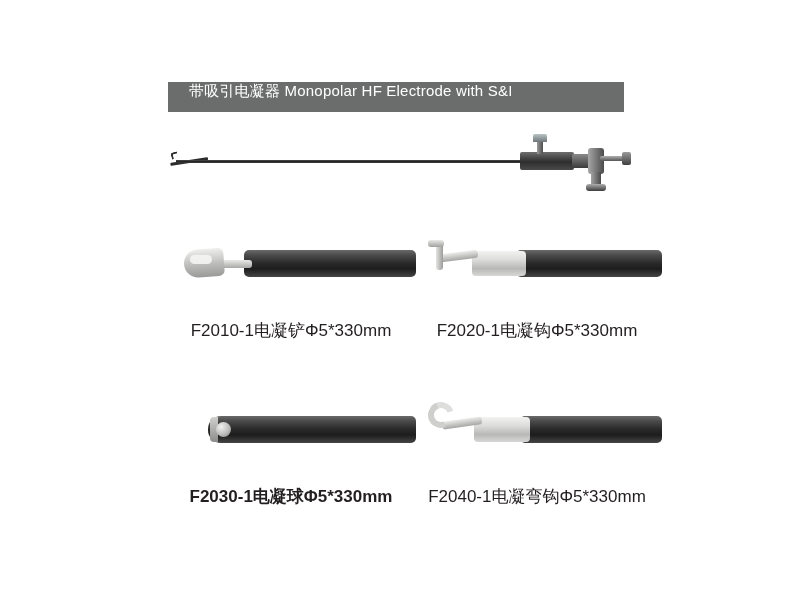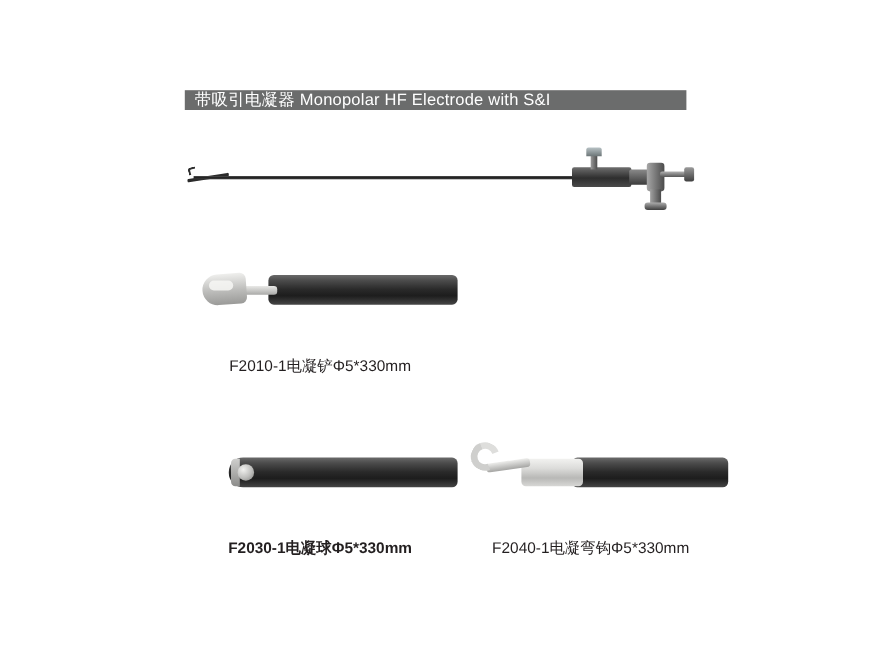--- a/index.html
+++ b/index.html
@@ -13,24 +13,25 @@
   .page {
     position: relative;
     width: 800px; height: 600px;
     background: #ffffff;
   }
 
   
   .title-bar {
     position: absolute;
     left: 168px; top: 82px;
-    width: 456px; height: 18px;
+    width: 456px; height: 30px;
     background: #6b6c6c;
     display: flex;
-    align-items: flex-end;
+    align-items: flex-start;
+    padding-left: 12px;
   }
   .title-bar .title-text {
     color: #ffffff;
     font-size: 15px;
     letter-spacing: 0.2px;
     padding-left: 9px;
     white-space: nowrap;
     font-family: "Liberation Sans", sans-serif;
   }
 
@@ -141,21 +142,21 @@
   .cell .art {
     position: absolute;
     left: 0; top: 0;
     width: 250px; height: 86px;
   }
   .cell .caption {
     position: absolute;
     left: 0; bottom: 0;
     width: 250px;
     text-align: center;
-    font-size: 14px;
+    font-size: 17px;
     color: #231f20;
     font-family: "Liberation Sans", sans-serif;
     white-space: nowrap;
   }
 
   
   .tube {
     position: absolute;
     height: 27px;
     border-radius: 5px;
@@ -292,20 +293,30 @@
   <div class="cell" id="cell-1">
     <div class="art">
       <div class="tube"></div>
       <div class="spatula-neck"></div>
       <div class="spatula-blade"></div>
       <div class="spatula-hi"></div>
     </div>
     <div class="caption">F2010-1电凝铲Φ5*330mm</div>
   </div>
 
+  <div class="cell" id="cell-2">
+    <div class="art">
+      <div class="tube"></div>
+      <div class="collar"></div>
+      <div class="hook-stem"></div>
+      <div class="hook-vert"></div>
+      <div class="hook-foot"></div>
+    </div>
+    <div class="caption">F2020-1电凝钩Φ5*330mm</div>
+  </div>
 
   <div class="cell" id="cell-3">
     <div class="art">
       <div class="tube"></div>
       <div class="ball-ring"></div>
       <div class="ball"></div>
     </div>
     <div class="caption">F2030-1电凝球Φ5*330mm</div>
   </div>
 

